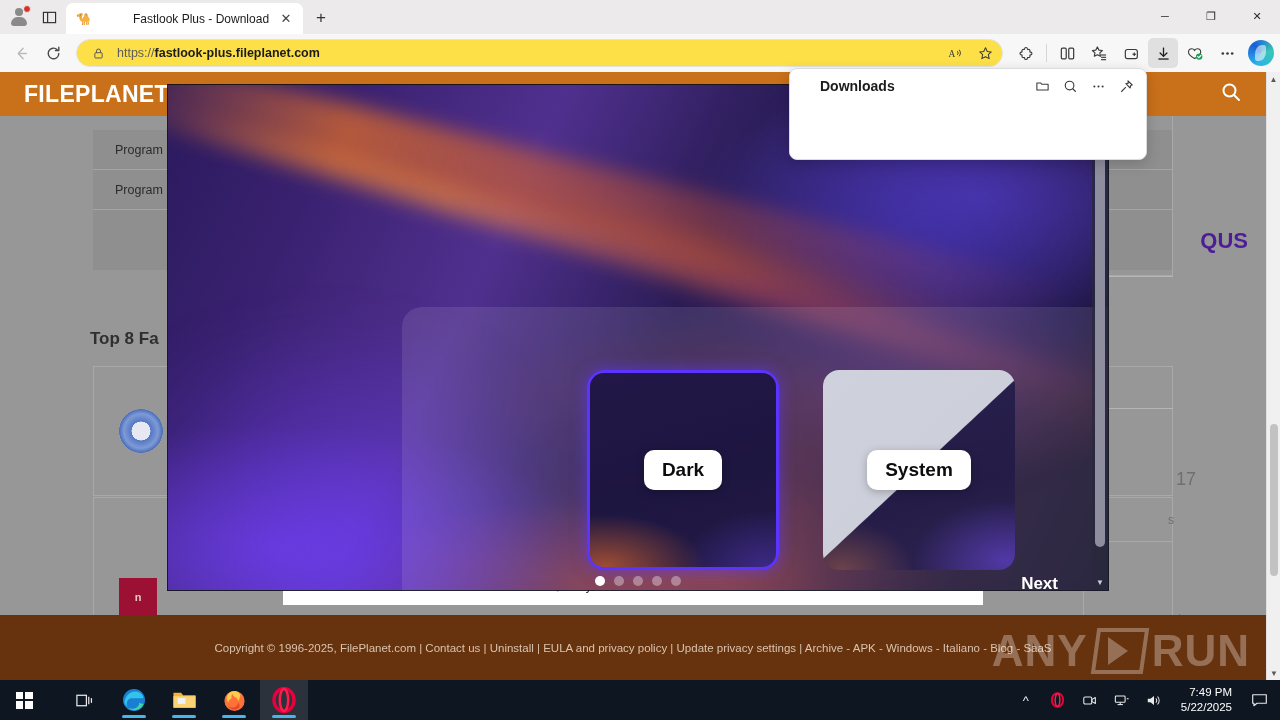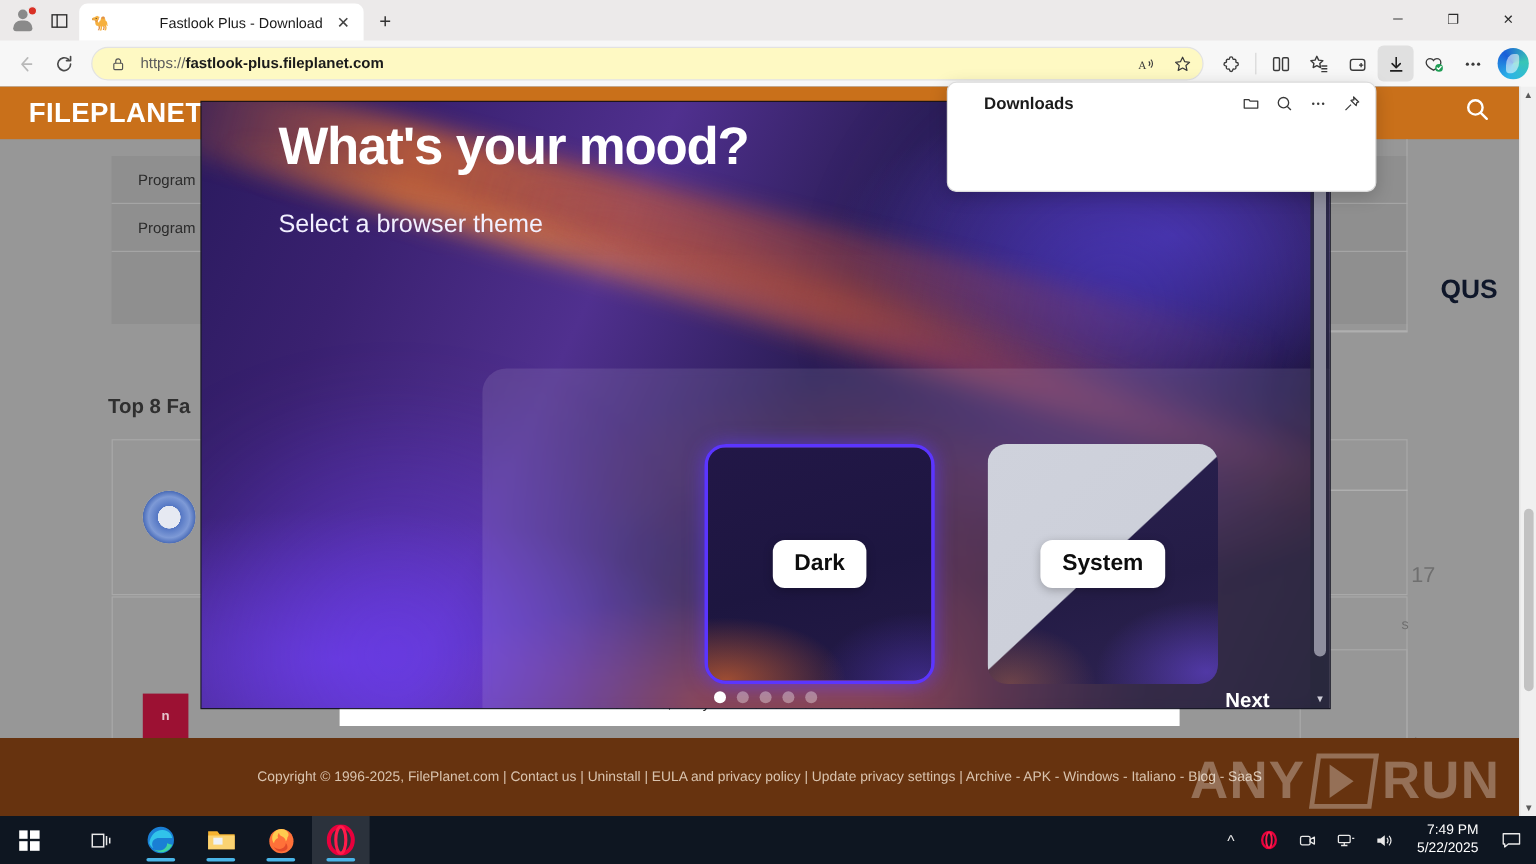--- a/index.html
+++ b/index.html
@@ -57,21 +57,21 @@
      font-size: 11px; color: #2b2b2b; }
 
   .edge-toolbar {
     position: absolute; left: 0; top: 34px; width: 1280px; height: 38px;
     background: #f7f7f7; display: flex; align-items: center; padding: 0 6px; gap: 2px;
   }
   .nav-btn { width: 30px; height: 30px; display:flex; align-items:center; justify-content:center;
       color:#4a4a4a; border-radius: 4px; }
   .nav-btn.disabled { color: #b9b9b9; }
   .omnibox {
-    flex: 1; height: 28px; margin: 0 6px; background: #fef9c3; border-radius: 14px;
+    flex: 1; height: 28px; margin: 0 6px; background: #fde047; border-radius: 14px;
     display: flex; align-items: center; padding: 0 6px 0 10px; gap: 8px;
     border: 1px solid #e2e2e2;
   }
   .omni-url { flex: 1; font-size: 12.5px; color: #5c5c5c; white-space: nowrap; overflow: hidden; }
   .omni-url b { color:#1b1b1b; font-weight: 600; }
   .omni-ic { width: 22px; height: 22px; display:flex; align-items:center; justify-content:center; color:#444; }
   .tool-ic {
     width: 30px; height: 30px; display:flex; align-items:center; justify-content:center;
     color:#3b3b3b; border-radius: 5px; position: relative;
   }
@@ -128,21 +128,21 @@
   }
   .card-ico2 {
     position:absolute; left: 25px; top: 80px; width: 38px; height: 38px;
     background: #9c1133; display:flex; align-items:center; justify-content:center;
     color:#e5c4cc; font-size: 11px; font-weight: 700;
   }
   .right-panel {
     position: absolute; left: 1083px; top: 0px; width: 90px; height: 160px; border:1px solid #a9a9a9;
     border-top:0;
   }
-  .qus-text { position:absolute; right: 18px; top: 112px; font-size: 22px; font-weight: 800; color:#0f172a; }
+  .qus-text { position:absolute; right: 18px; top: 112px; font-size: 22px; font-weight: 800; color:#4c1d95; }
   .num17 { position:absolute; right: 70px; top: 353px; font-size: 18px; color:#6f6f6f; }
   .txt-s { position:absolute; right: 92px; top: 397px; font-size: 12px; color:#6f6f6f; }
   .txt-ed { position:absolute; right: 85px; top: 496px; font-size: 12px; color:#6f6f6f; }
   .txt-y { position:absolute; right: 93px; top: 516px; font-size: 12px; color:#6f6f6f; }
   .hr-line { position:absolute; left: 1083px; width: 90px; height:1px; background:#b5b5b5; }
 
   .white-bar {
     position: absolute; left: 283px; top: 587px; width: 700px; height: 18px; background: #fff; z-index: 12;
   }
   .nothanks {
@@ -529,24 +529,20 @@
     <div class="streak streak-b"></div>
     <div class="streak streak-c"></div>
 
     <div class="opera-logo">
       <svg width="30" height="34" viewBox="0 0 30 34">
         <ellipse cx="15" cy="17" rx="12" ry="15.5" fill="none" stroke="#ff1b4b" stroke-width="4.5"></ellipse>
         <ellipse cx="15" cy="17" rx="5.2" ry="14.5" fill="none" stroke="#e8003c" stroke-width="3.2"></ellipse>
       </svg>
     </div>
 
-    <div class="dlg-content">
-      <div class="dlg-title">What's your mood?</div>
-      <div class="dlg-sub">Select a browser theme</div>
-    </div>
 
     <div class="theme-panel">
       <div class="theme-card card-dark">
         <div class="card-art"></div>
         <div class="card-label">Dark</div>
       </div>
       <div class="theme-card card-system">
         <div class="card-art"></div>
         <div class="card-label">System</div>
       </div>

